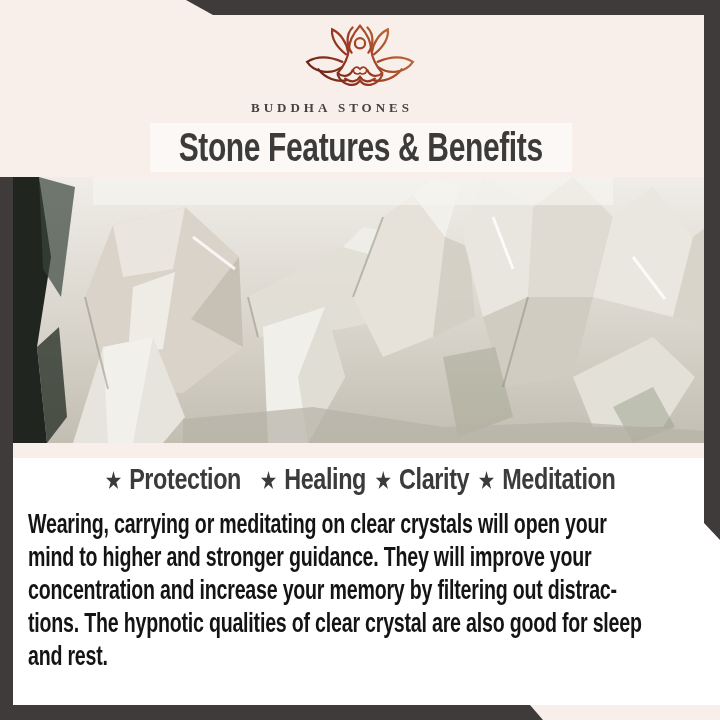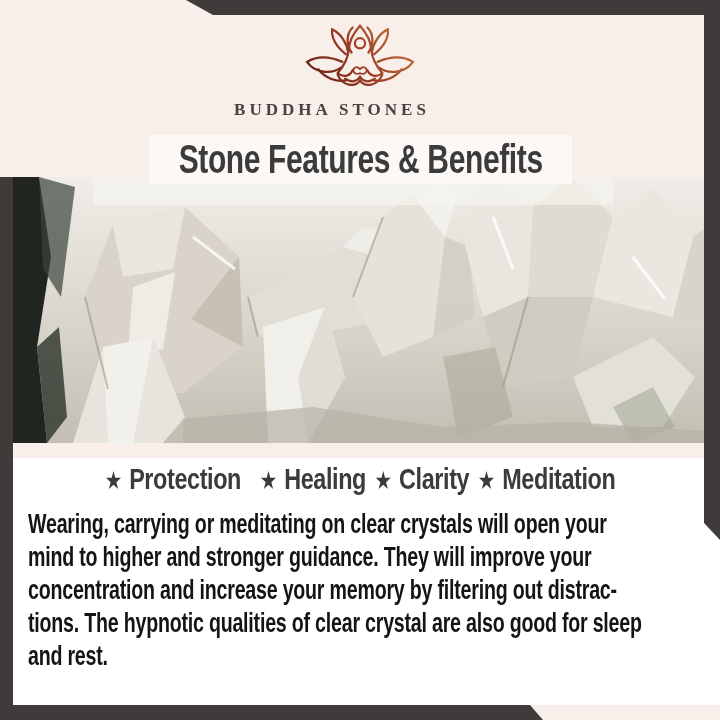--- a/index.html
+++ b/index.html
@@ -28,24 +28,24 @@
     clip-path:polygon(186px 0,100% 0,100% 100%,213px 100%);}
   .frame-right{left:704px;top:0;width:16px;height:540px;
     clip-path:polygon(0 0,100% 0,100% 100%,0 523px);}
   .frame-bottom{left:0;top:705px;width:720px;height:15px;
     clip-path:polygon(0 0,530px 0,543px 100%,0 100%);}
   .frame-left{left:0;top:177px;width:13px;height:543px;}
 
   
   .logo{position:absolute;left:295px;top:21px;width:130px;height:78px;z-index:2;}
   .brand-name{position:absolute;left:0;top:100px;width:664px;text-align:center;z-index:2;
-    font-family:"Liberation Serif",serif;font-weight:600;font-size:17px;letter-spacing:4px;
+    font-family:"Liberation Serif",serif;font-weight:600;font-size:13px;letter-spacing:4px;
     color:#47423e;}
   .title-box{position:absolute;left:150px;top:123px;width:422px;height:49px;
-    background:var(--title-box);z-index:2;display:flex;align-items:center;justify-content:center;margin-top:12px;}
+    background:var(--title-box);z-index:2;display:flex;align-items:center;justify-content:center;}
   .title-text{display:inline-block;white-space:nowrap;transform:scaleX(.75);transform-origin:50% 50%;
     font-size:40px;font-weight:700;color:var(--text-dark);letter-spacing:-.5px;}
 
   
   .badge{position:absolute;left:13px;top:405px;width:219px;height:33px;z-index:4;
     background:var(--badge-dark);clip-path:polygon(0 0,205px 0,219px 100%,0 100%);
     display:flex;align-items:center;}
   .badge-text{display:inline-block;white-space:nowrap;padding-left:27px;
     color:var(--badge-text);font-size:25px;font-weight:700;letter-spacing:.5px;
     transform:scaleX(.92);transform-origin:0 50%;}

